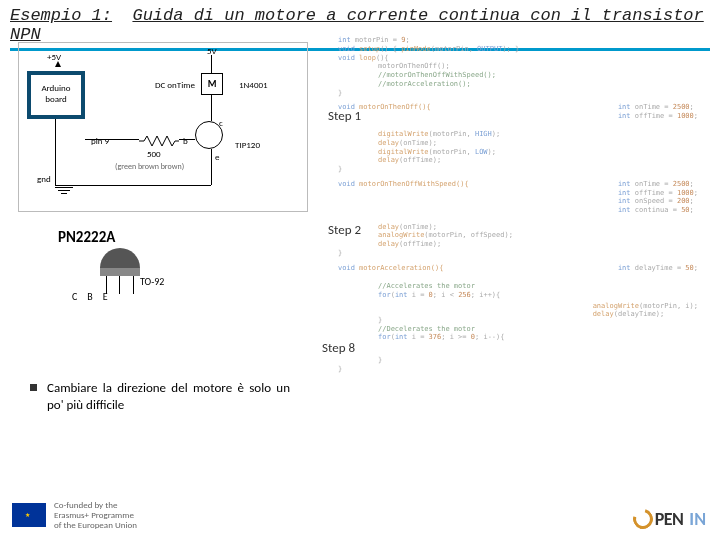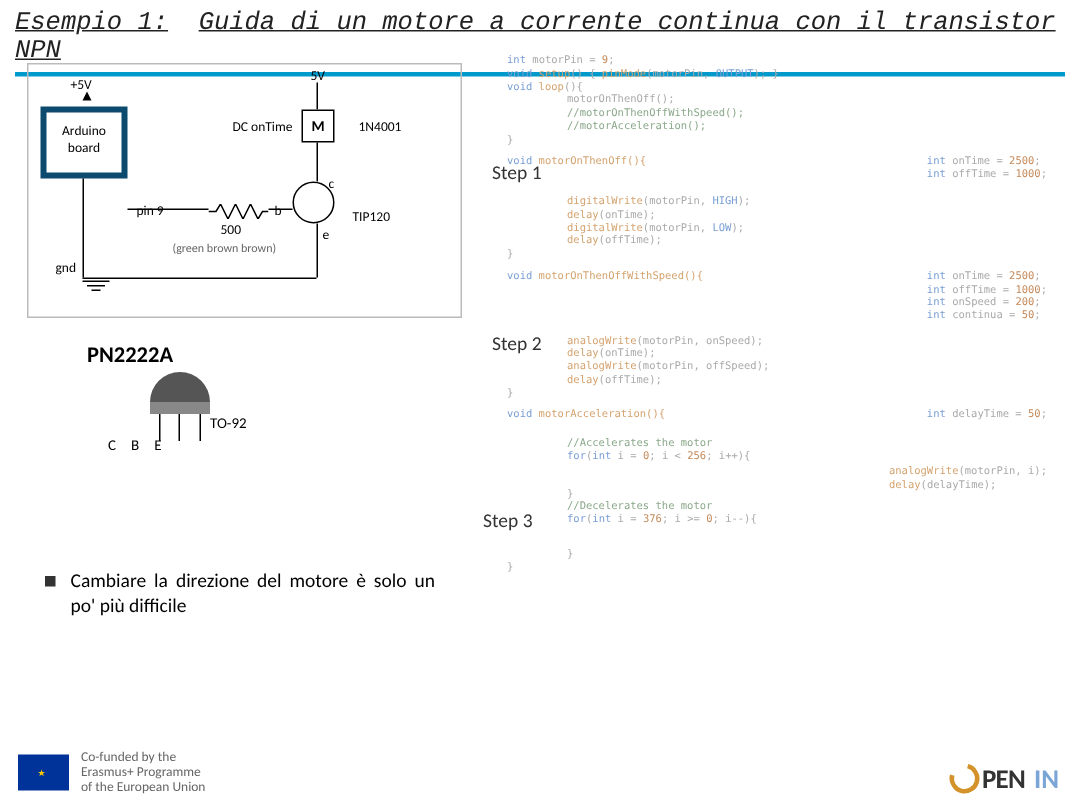--- a/index.html
+++ b/index.html
@@ -143,21 +143,21 @@
 </div>
 
 <div class="bullet-area">
   <div class="bullet-sq"></div>
   <div class="bullet-text">Cambiare la direzione del motore è solo un po' più difficile</div>
 </div>
 
 <div class="code-area">
   <div class="step-label step1">Step 1</div>
   <div class="step-label step2">Step 2</div>
-  <div class="step-label step3">Step 3</div>
+  <div class="step-label step3">Step 8</div>
 
   <div class="code-block">
     <div><span class="kw">int</span><span> motorPin = </span><span class="nm">9</span><span>;</span></div>
     <div><span class="kw">void</span><span class="fn"> setup</span><span>() { </span><span class="fn">pinMode</span><span>(motorPin, </span><span class="kw">OUTPUT</span><span>); }</span></div>
     <div><span class="kw">void</span><span class="fn"> loop</span><span>(){</span></div>
     <div class="indent1"><span>motorOnThenOff();</span></div>
     <div class="indent1"><span class="cm">//motorOnThenOffWithSpeed();</span></div>
     <div class="indent1"><span class="cm">//motorAcceleration();</span></div>
     <div><span>}</span></div>
   </div>
@@ -178,21 +178,20 @@
 
   <div class="code-block">
     <div><span class="kw">void</span><span class="fn"> motorOnThenOffWithSpeed(){</span></div>
     <div style="position:absolute;right:10px;top:0">
       <div><span class="kw">int</span><span> onTime = </span><span class="nm">2500</span><span>;</span></div>
       <div><span class="kw">int</span><span> offTime = </span><span class="nm">1000</span><span>;</span></div>
       <div><span class="kw">int</span><span> onSpeed = </span><span class="nm">200</span><span>;</span></div>
       <div><span class="kw">int</span><span> continua = </span><span class="nm">50</span><span>;</span></div>
     </div>
     <div style="height:34px"></div>
-    <div class="indent1"><span class="fn">analogWrite</span><span>(motorPin, onSpeed);</span></div>
     <div class="indent1"><span class="fn">delay</span><span>(onTime);</span></div>
     <div class="indent1"><span class="fn">analogWrite</span><span>(motorPin, offSpeed);</span></div>
     <div class="indent1"><span class="fn">delay</span><span>(offTime);</span></div>
     <div><span>}</span></div>
   </div>
 
   <div class="code-block">
     <div><span class="kw">void</span><span class="fn"> motorAcceleration(){</span></div>
     <div style="position:absolute;right:10px;top:0">
       <div><span class="kw">int</span><span> delayTime = </span><span class="nm">50</span><span>;</span></div>

